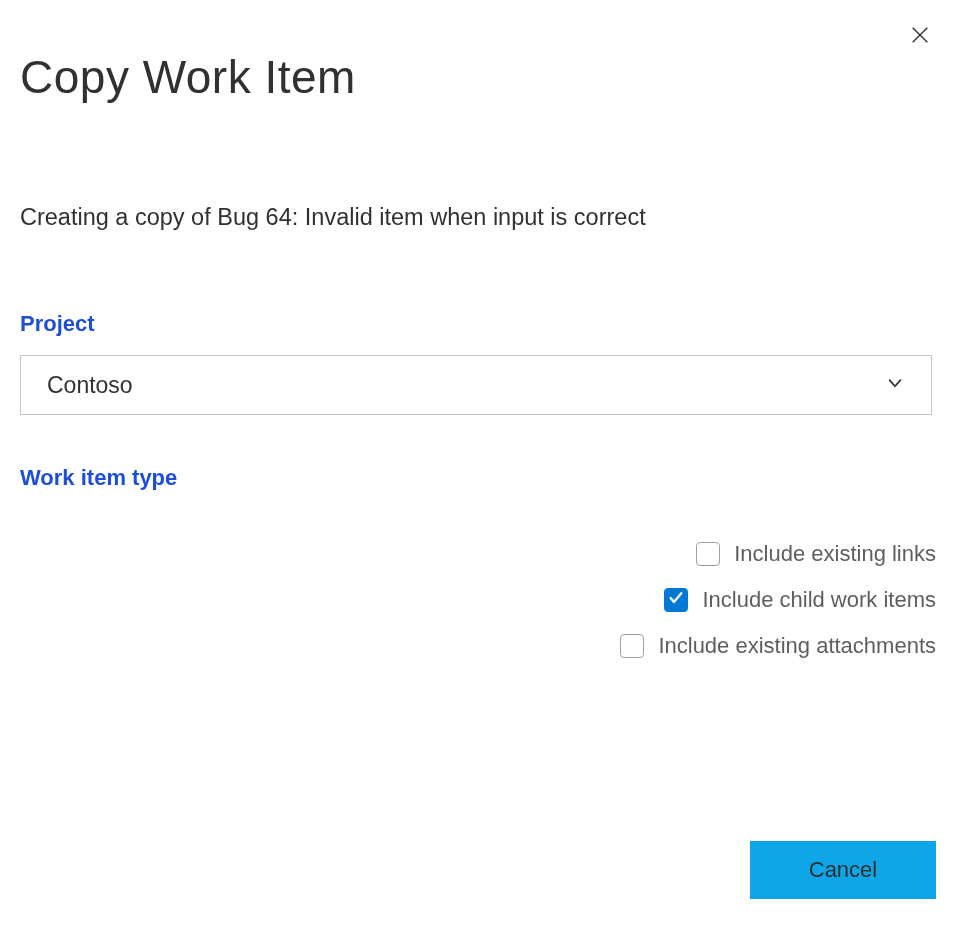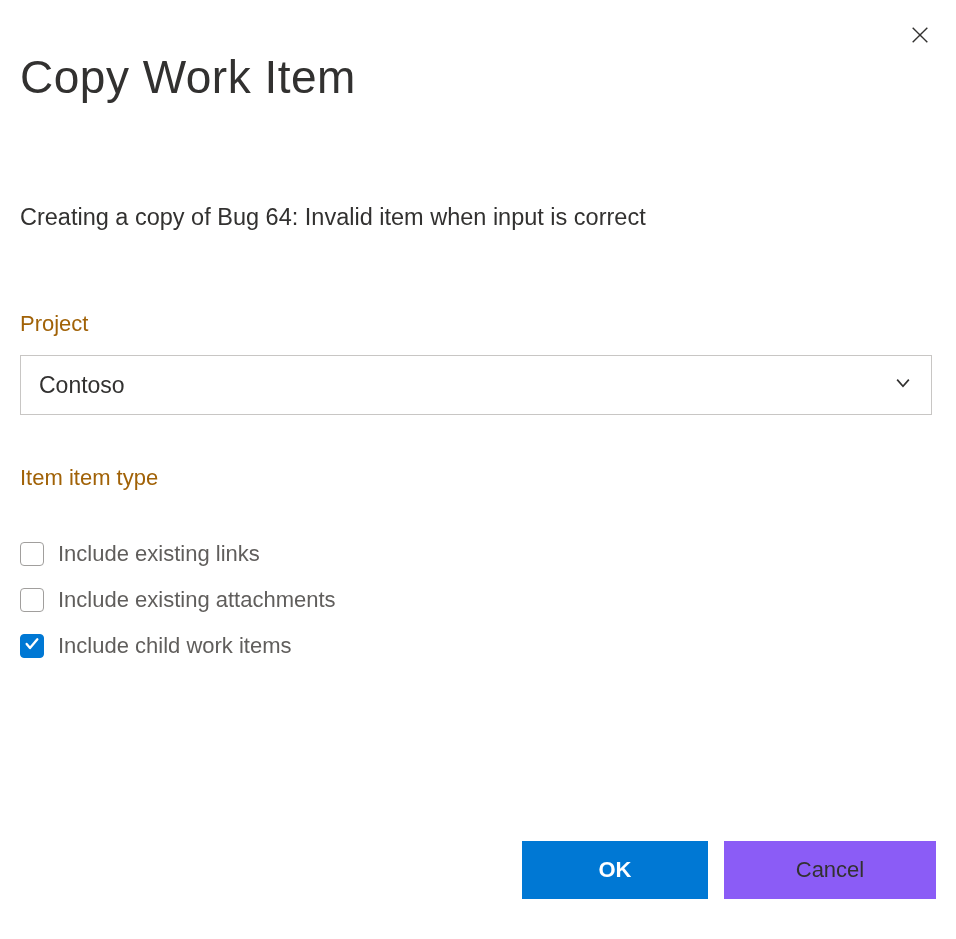--- a/index.html
+++ b/index.html
@@ -52,54 +52,55 @@
       margin-bottom: 80px;
       font-weight: 400;
     }
 
     .field-group {
       margin-bottom: 50px;
     }
 
     .field-label {
       font-size: 22px;
-      color: #a16207;
+      color: #1d4ed8;
       margin-bottom: 18px;
       display: block;
-      font-weight: 400;
+      font-weight: 700;
     }
 
     .dropdown {
       width: 912px;
       height: 60px;
       border: 1px solid #c8c6c4;
       background: #ffffff;
       display: flex;
       align-items: center;
       justify-content: space-between;
-      padding: 0 18px;
+      padding: 0 26px;
       cursor: pointer;
     }
 
     .dropdown-value {
       font-size: 23px;
       color: #323130;
       font-weight: 400;
     }
 
     .dropdown-chevron svg {
       width: 20px;
       height: 20px;
     }
 
     .checkbox-group {
       margin-top: 28px;
       display: flex;
       flex-direction: column;
       gap: 20px;
+      align-items: flex-end;
     }
 
     .checkbox-row {
       display: flex;
       align-items: center;
       gap: 14px;
     }
 
     .checkbox {
       width: 24px;
@@ -152,24 +153,24 @@
     }
 
     .btn-primary {
       background: #0078d4;
       color: #ffffff;
       font-weight: 600;
       width: 186px;
     }
 
     .btn-secondary {
-      background: #8b5cf6;
-      color: #323130;
-      font-weight: 400;
-      width: 212px;
+      background: #0ea5e9;
+      color: #323130;
+      font-weight: 400;
+      width: 186px;
       text-align: center;
     }
   </style>
 </head>
 <body>
 
 <button class="close-btn">
   <span>
     <svg viewBox="0 0 24 24" fill="none" stroke="#323130" stroke-width="1.5">
       <line x1="4" y1="4" x2="20" y2="20"></line>
@@ -188,40 +189,39 @@
     <span class="dropdown-value">Contoso</span>
     <span class="dropdown-chevron">
       <svg viewBox="0 0 24 24" fill="none" stroke="#323130" stroke-width="2">
         <polyline points="5 8 12 16 19 8"></polyline>
       </svg>
     </span>
   </div>
 </div>
 
 <div class="field-group">
-  <label class="field-label">Item item type</label>
+  <label class="field-label">Work item type</label>
 </div>
 
 <div class="checkbox-group">
   <div class="checkbox-row">
     <div class="checkbox"></div>
     <label class="checkbox-label">Include existing links</label>
-  </div>
-  <div class="checkbox-row">
-    <div class="checkbox"></div>
-    <label class="checkbox-label">Include existing attachments</label>
   </div>
   <div class="checkbox-row">
     <div class="checkbox checked">
       <span>
         <svg viewBox="0 0 24 24" fill="none" stroke="#ffffff" stroke-width="3.5" stroke-linecap="round" stroke-linejoin="round">
           <polyline points="4 12 9 18 20 5"></polyline>
         </svg>
       </span>
     </div>
     <label class="checkbox-label">Include child work items</label>
   </div>
+  <div class="checkbox-row">
+    <div class="checkbox"></div>
+    <label class="checkbox-label">Include existing attachments</label>
+  </div>
 </div>
 
 <div class="button-row">
-  <button class="btn btn-primary">OK</button>
   <button class="btn btn-secondary">Cancel</button>
 </div>
 
 </body></html>

